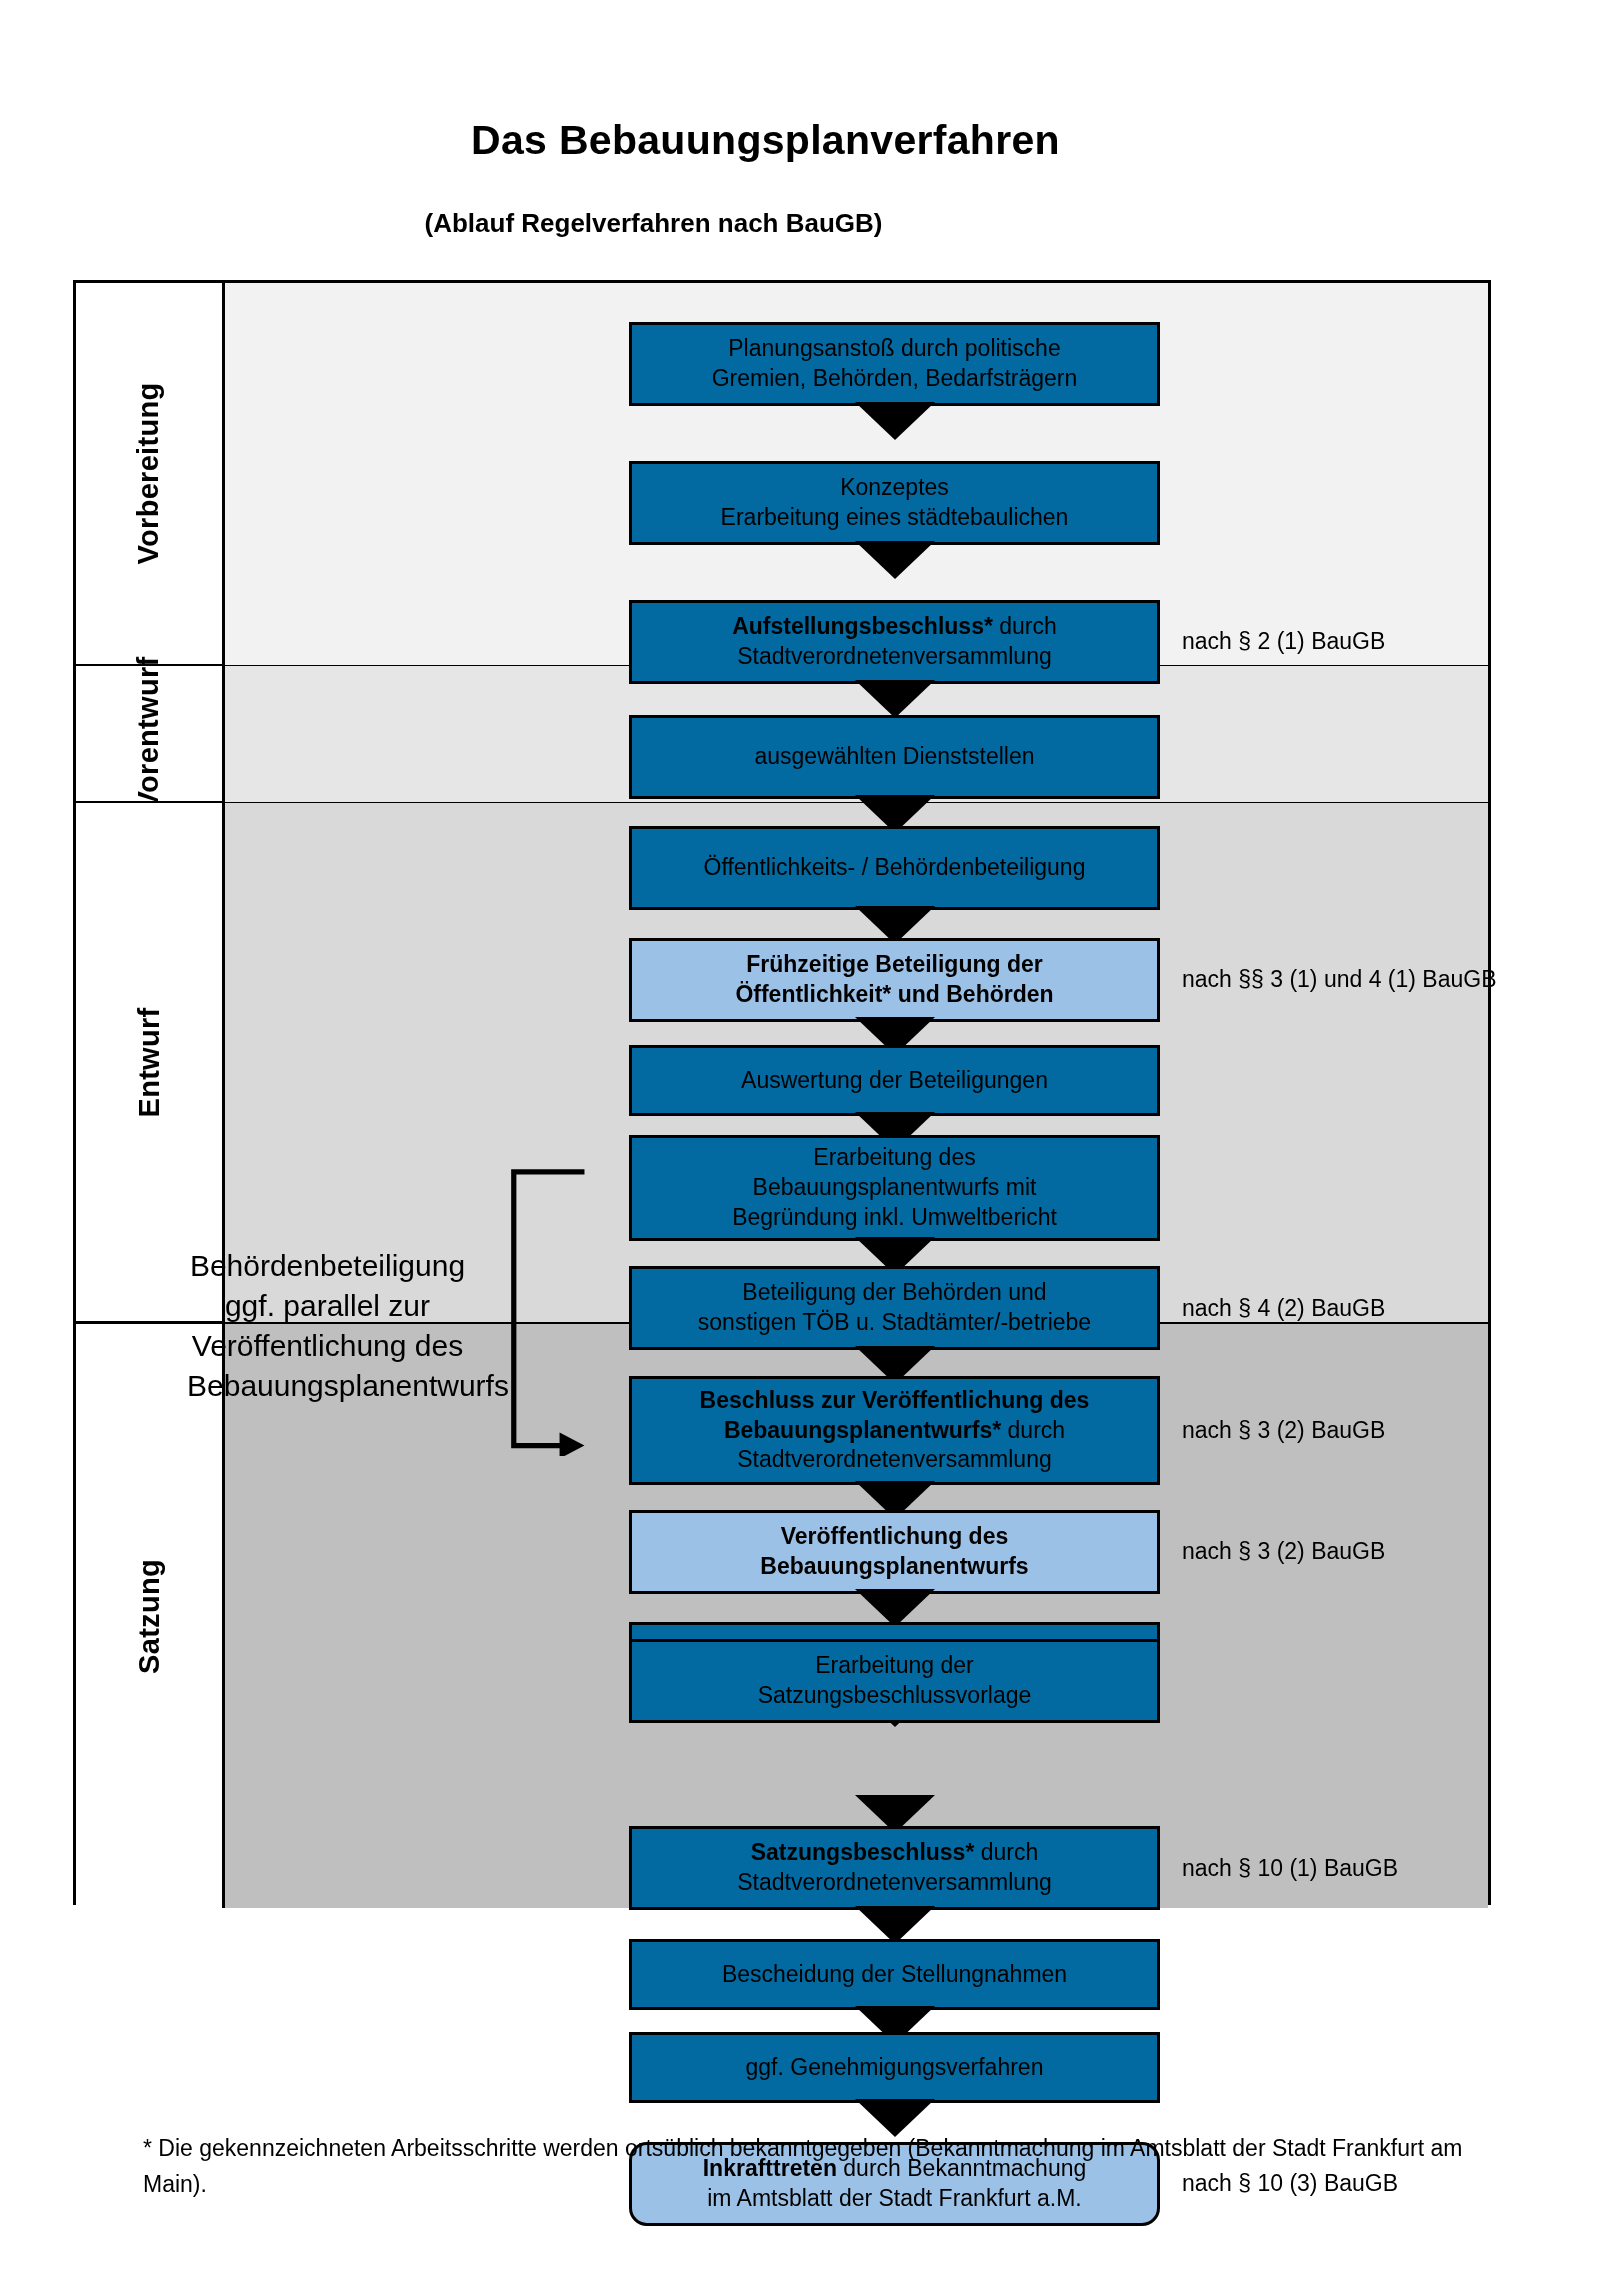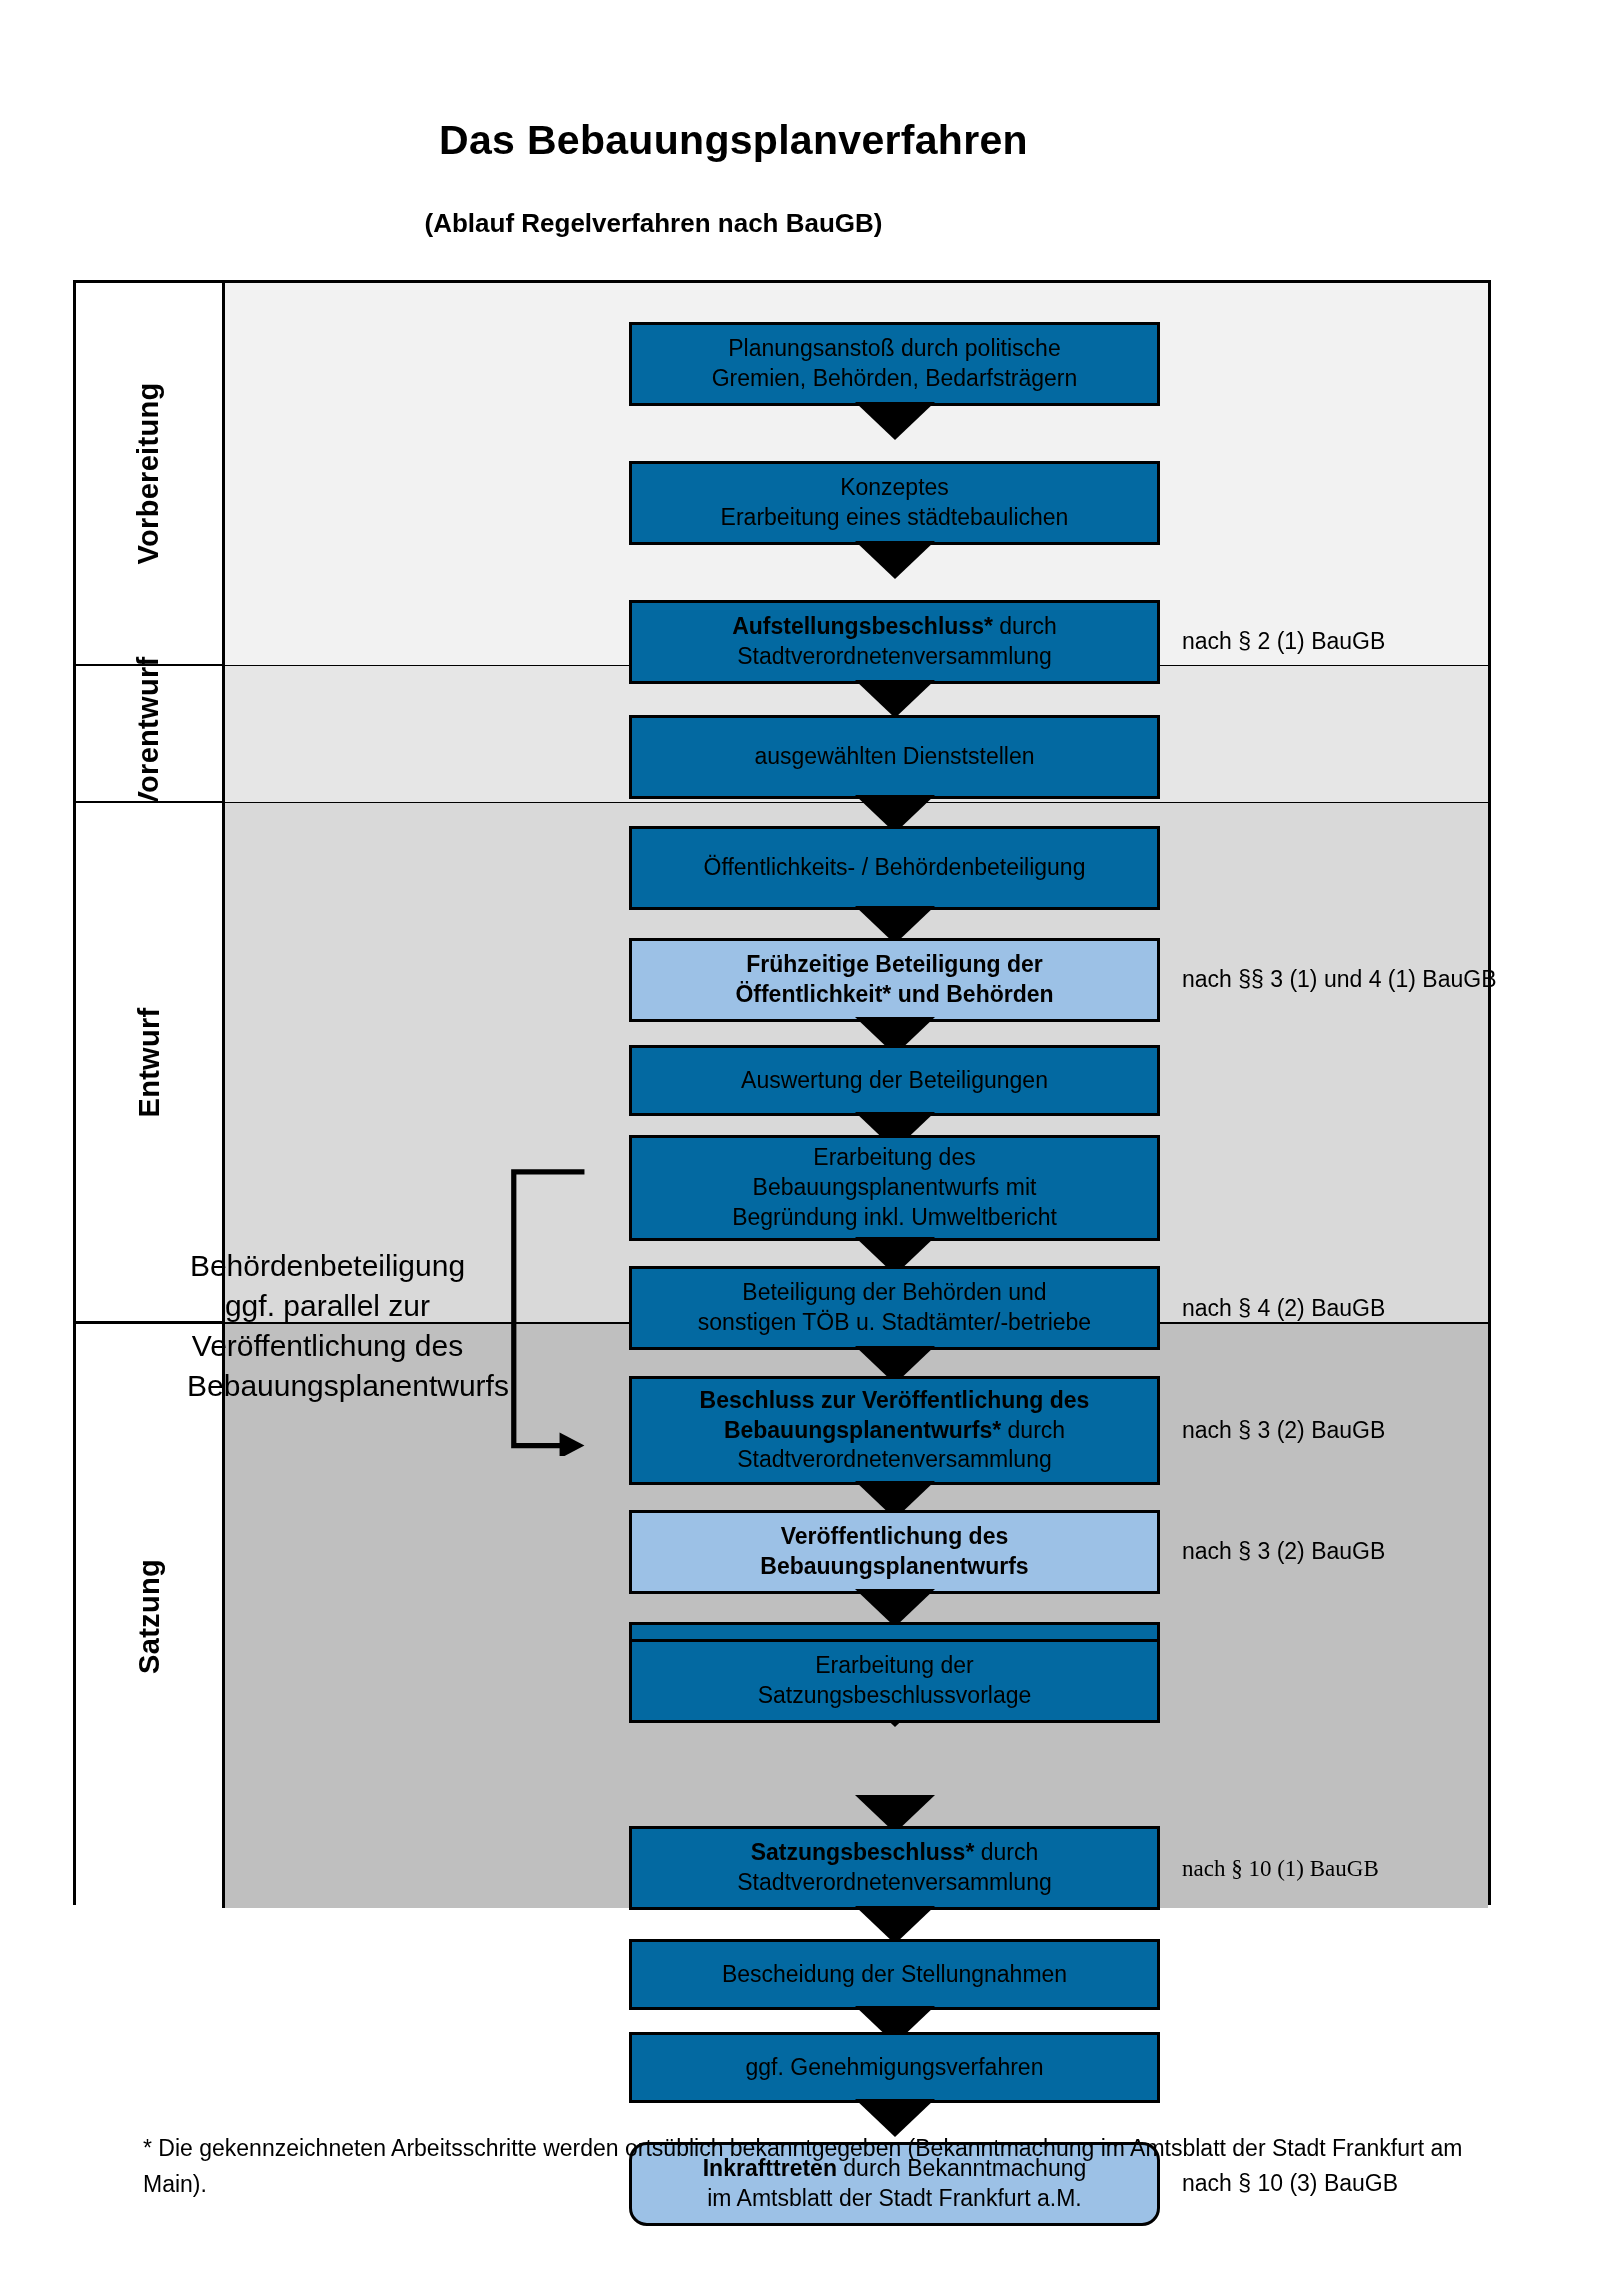--- a/index.html
+++ b/index.html
@@ -5,21 +5,21 @@
   html,body{margin:0;padding:0;}
   body{
     width:1623px;height:2295px;background:#ffffff;
     font-family:"Liberation Sans","DejaVu Sans",sans-serif;
     color:#000000;position:relative;overflow:hidden;
   }
 
   
   #title{
     position:absolute;left:0;top:117px;width:1467px;text-align:center;
-    font-size:41px;font-weight:bold;letter-spacing:0.3px;
+    font-size:41px;font-weight:bold;letter-spacing:0.3px;padding-left:32px;
   }
   #subtitle{
     position:absolute;left:0;top:208px;width:1307px;text-align:center;
     font-size:26px;font-weight:bold;
   }
 
   
   #frame{
     position:absolute;left:73px;top:280px;width:1418px;height:1625px;
     border:3.3px solid #000;box-sizing:border-box;
@@ -194,21 +194,21 @@
         <span class="l"><span class="b">Inkrafttreten</span><span> durch Bekanntmachung</span></span>
         <span class="l"><span>im Amtsblatt der Stadt Frankfurt a.M.</span></span>
       </div>
     </div>
   <div id="annos">
       <div class="anno" style="top: 344px;">nach § 2 (1) BauGB</div>
       <div class="anno" style="top: 682px;">nach §§ 3 (1) und 4 (1) BauGB</div>
       <div class="anno" style="top: 1011px;">nach § 4 (2) BauGB</div>
       <div class="anno" style="top: 1133px;">nach § 3 (2) BauGB</div>
       <div class="anno" style="top: 1254px;">nach § 3 (2) BauGB</div>
-      <div class="anno" style="top: 1571px; font-family: Liberation Serif, serif;">nach § 10 (1) BauGB</div>
+      <div class="anno" style="top: 1571px;">nach § 10 (1) BauGB</div>
       <div class="anno" style="top: 1886px;">nach § 10 (3) BauGB</div>
     </div>
 
   <div id="sidenote" style="top: 963px; left: 111px;">
       <div>Behördenbeteiligung</div>
       <div>ggf. parallel zur</div>
       <div>Veröffentlichung des</div>
       <div>Bebauungsplanentwurfs</div>
     </div>
 

